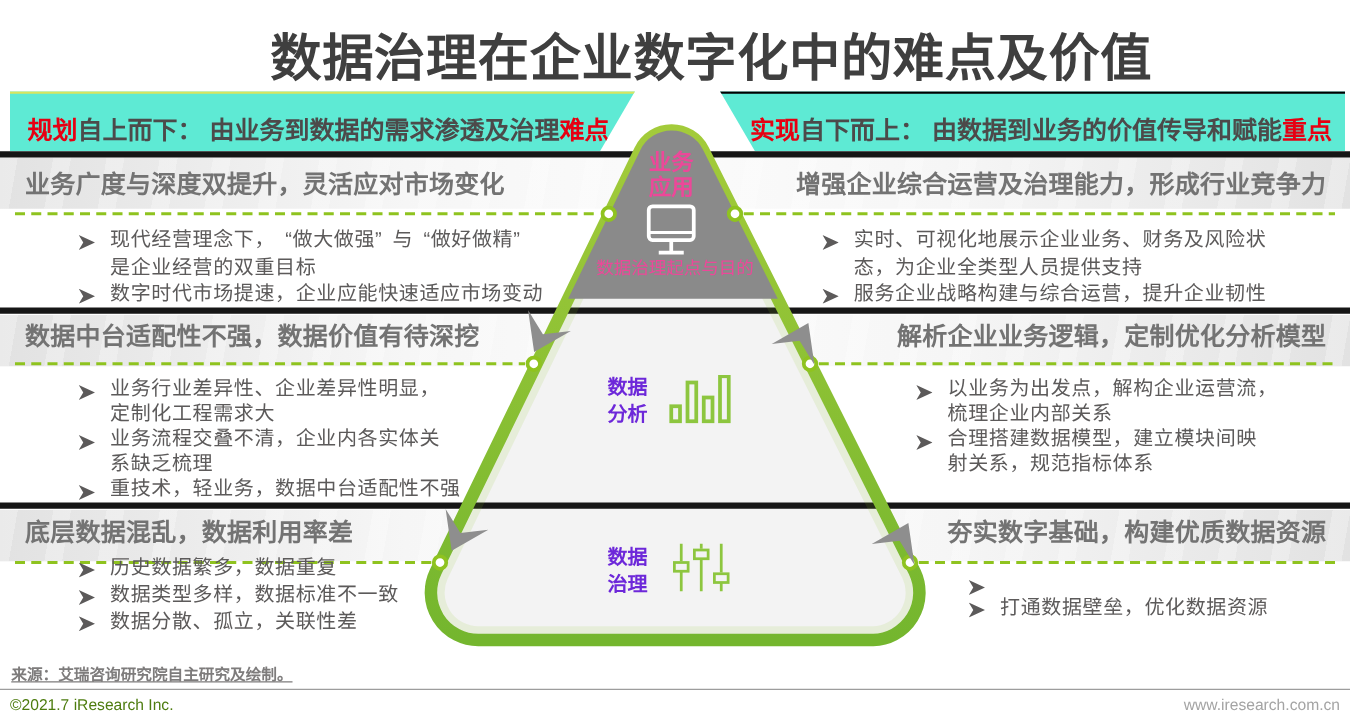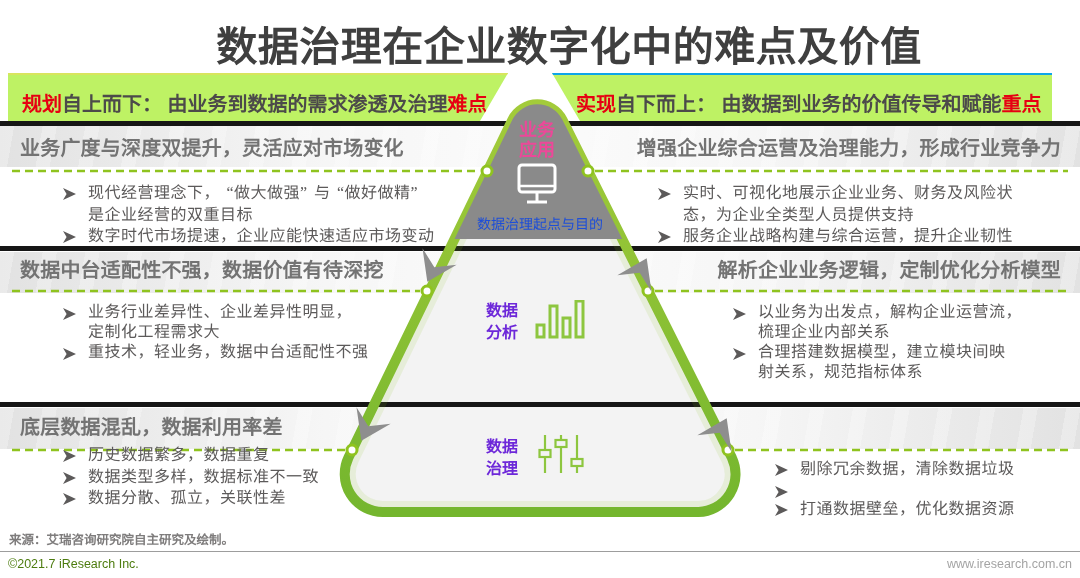--- a/index.html
+++ b/index.html
@@ -4,27 +4,27 @@
 <style>
   * { margin:0; padding:0; box-sizing:border-box; }
   html,body { width:1080px; height:578px; }
   body { font-family: sans-serif; background:#ffffff; position:relative; overflow:hidden; }
   #canvas { position:absolute; left:0; top:0; width:1080px; height:578px; background:#ffffff; }
 
   .title { position:absolute; left:29px; top:13px; width:1080px; text-align:center;
            font-size:41px; font-weight:bold; color:#3f3f3f; letter-spacing:0.5px; z-index:6; }
 
   
-  .banner { position:absolute; top:73px; height:48px; background:#bef264; z-index:4;
+  .banner { position:absolute; top:73px; height:48px; background:#5eead4; z-index:4;
             font-size:20px; font-weight:bold; color:#4c4a4a; white-space:nowrap;
             display:flex; align-items:flex-end; padding-bottom:4px; }
   .banner-left  { left:8px;  width:500px; clip-path:polygon(0 0,100% 0,calc(100% - 28px) 100%,0 100%);
                   padding-left:14px; border-top:2px solid #d8e55e; }
-  .banner-right { left:552px; width:500px; clip-path:polygon(0 0,100% 0,100% 100%,28px 100%);
-                  padding-left:24px; border-top:2px solid #0ea5e9; }
+  .banner-right { left:576px; width:500px; clip-path:polygon(0 0,100% 0,100% 100%,28px 100%);
+                  padding-left:24px; border-top:2px solid #000000; }
   .kw { color:#e60012; }
 
   
   .band { position:absolute; left:0; width:1080px; height:41px; z-index:1;
           background:
             repeating-linear-gradient(100deg, rgba(255,255,255,0.28) 0 14px, rgba(255,255,255,0) 14px 42px),
             linear-gradient(90deg,#e2e2e2 0%,#f6f6f6 30%,#fbfbfb 50%,#f6f6f6 70%,#e2e2e2 100%); }
   #band1 { top:126px; } #band2 { top:252px; } #band3 { top:408px; }
 
   
@@ -35,43 +35,43 @@
   
   .heading { position:absolute; font-size:20px; font-weight:bold; color:#737373;
              letter-spacing:0.2px; line-height:28px; white-space:nowrap; z-index:5; }
   .heading.hl { left:20px; }
   .heading.hr { right:19px; text-align:right; }
 
   
   .bullets { position:absolute; z-index:5; }
   .bullet { display:flex; align-items:flex-start; }
   .bullet .mark { flex:0 0 auto; margin-top:5px; margin-right:12px; }
-  .bullet .txt { font-size:16px; color:#5c5a5a; letter-spacing:0.5px; white-space:pre-line;font-family:Liberation Serif, serif; }
+  .bullet .txt { font-size:16px; color:#5c5a5a; letter-spacing:0.5px; white-space:pre-line; }
   .fwq-open  { display:inline-block; width:14px; text-align:right; }
   .fwq-close { display:inline-block; width:14px; text-align:left; }
   .lh21 .txt { line-height:21.5px; }
   .lh20 .txt { line-height:20px; }
   .bullet .mark { margin-top:6px; }
 
   
   .apex-label { position:absolute; left:487px; top:121px; width:100px; text-align:center; z-index:5;
                 color:#ec4899; font-weight:bold; font-size:18px; line-height:19.5px; }
-  .apex-caption { position:absolute; left:455px; top:214px; width:170px; text-align:center; z-index:5;
-                  color:#1d4ed8; font-size:14px; line-height:20px; }
+  .apex-caption { position:absolute; left:455px; top:204px; width:170px; text-align:center; z-index:5;
+                  color:#ec4899; font-size:14px; line-height:20px; }
   .tier-label { position:absolute; width:44px; text-align:left; z-index:5;
                 color:#6d28d9; font-weight:bold; font-size:16px; line-height:21.5px; }
   #lbl-analysis { left:486px; top:300px; }
   #lbl-governance { left:486px; top:436px; }
   .tier-icon { position:absolute; z-index:5; }
   #icon-monitor { left:510px; top:163px; }
   #icon-bars { left:533px; top:300px; }
   #icon-sliders { left:538px; top:433px; }
 
   
-  .source { position:absolute; left:9px; top:529px; font-size:12.5px; font-weight:bold; color:#7e7c7c; z-index:6; }
+  .source { position:absolute; left:9px; top:529px; font-size:12.5px; font-weight:bold; color:#7e7c7c; z-index:6;text-decoration:underline; }
   .footline { position:absolute; left:0; top:551px; width:1080px; height:1px; background:#9d9d9d; z-index:6; }
   .copyright { position:absolute; left:8px; top:557px; font-size:12.5px; color:#4d7c0f; z-index:6; }
   .website { position:absolute; right:8px; top:557px; font-size:12.5px; color:#a4a4a4; z-index:6; }
 </style>
 </head>
 <body>
 
 <div id="canvas">
 
   <div class="band" id="band1"></div>
@@ -137,20 +137,21 @@
       <span class="kw">实现</span>
       <span>自下而上： 由数据到业务的价值传导和赋能</span>
       <span class="kw">重点</span>
     </div>
 
   <div class="heading hl" style="top:134px">业务广度与深度双提升，灵活应对市场变化</div>
   <div class="heading hl" style="top:256px">数据中台适配性不强，数据价值有待深挖</div>
   <div class="heading hl" style="top:413px">底层数据混乱，数据利用率差</div>
   <div class="heading hr" style="top:134px">增强企业综合运营及治理能力，形成行业竞争力</div>
   <div class="heading hr" style="top:256px">解析企业业务逻辑，定制优化分析模型</div>
+  <div class="heading hr" style="top:413px">夯实数字基础，构建优质数据资源</div>
 
   <div class="bullets lh21" id="bl1" style="left:63px; top:182px; width:420px;">
       <div class="bullet">
         <svg class="mark" width="13" height="12" viewBox="0 0 13 12">
           <path d="M0 0 L13 6 L0 12 L3.6 6 Z" fill="#5c5a5a"></path>
         </svg>
         <span class="txt">现代经营理念下，<span class="fwq-open">“</span>做大做强<span class="fwq-close">”</span>与<span class="fwq-open">“</span>做好做精<span class="fwq-close">”</span>
 是企业经营的双重目标</span>
       </div>
       <div class="bullet">
@@ -165,20 +166,27 @@
         <svg class="mark" width="13" height="12" viewBox="0 0 13 12">
           <path d="M0 0 L13 6 L0 12 L3.6 6 Z" fill="#5c5a5a"></path>
         </svg>
         <span class="txt">业务行业差异性、企业差异性明显，
 定制化工程需求大</span>
       </div>
       <div class="bullet">
         <svg class="mark" width="13" height="12" viewBox="0 0 13 12">
           <path d="M0 0 L13 6 L0 12 L3.6 6 Z" fill="#5c5a5a"></path>
         </svg>
+        <span class="txt">业务流程交叠不清，企业内各实体关
+系缺乏梳理</span>
+      </div>
+      <div class="bullet">
+        <svg class="mark" width="13" height="12" viewBox="0 0 13 12">
+          <path d="M0 0 L13 6 L0 12 L3.6 6 Z" fill="#5c5a5a"></path>
+        </svg>
         <span class="txt">重技术，轻业务，数据中台适配性不强</span>
       </div>
     </div>
   <div class="bullets lh21" id="bl3" style="left:63px; top:444px; width:360px;">
       <div class="bullet">
         <svg class="mark" width="13" height="12" viewBox="0 0 13 12">
           <path d="M0 0 L13 6 L0 12 L3.6 6 Z" fill="#5c5a5a"></path>
         </svg>
         <span class="txt">历史数据繁多，数据重复</span>
       </div>
@@ -220,26 +228,20 @@
       </div>
       <div class="bullet">
         <svg class="mark" width="13" height="12" viewBox="0 0 13 12">
           <path d="M0 0 L13 6 L0 12 L3.6 6 Z" fill="#5c5a5a"></path>
         </svg>
         <span class="txt">合理搭建数据模型，建立模块间映
 射关系，规范指标体系</span>
       </div>
     </div>
   <div class="bullets lh21" id="br3" style="left:775px; top:458px; width:300px;">
-      <div class="bullet">
-        <svg class="mark" width="13" height="12" viewBox="0 0 13 12">
-          <path d="M0 0 L13 6 L0 12 L3.6 6 Z" fill="#5c5a5a"></path>
-        </svg>
-        <span class="txt">剔除冗余数据，清除数据垃圾</span>
-      </div>
       <div class="bullet">
         <svg class="mark" width="13" height="12" viewBox="0 0 13 12">
           <path d="M0 0 L13 6 L0 12 L3.6 6 Z" fill="#5c5a5a"></path>
         </svg>
       </div>
       <div class="bullet">
         <svg class="mark" width="13" height="12" viewBox="0 0 13 12">
           <path d="M0 0 L13 6 L0 12 L3.6 6 Z" fill="#5c5a5a"></path>
         </svg>
         <span class="txt">打通数据壁垒，优化数据资源</span>

